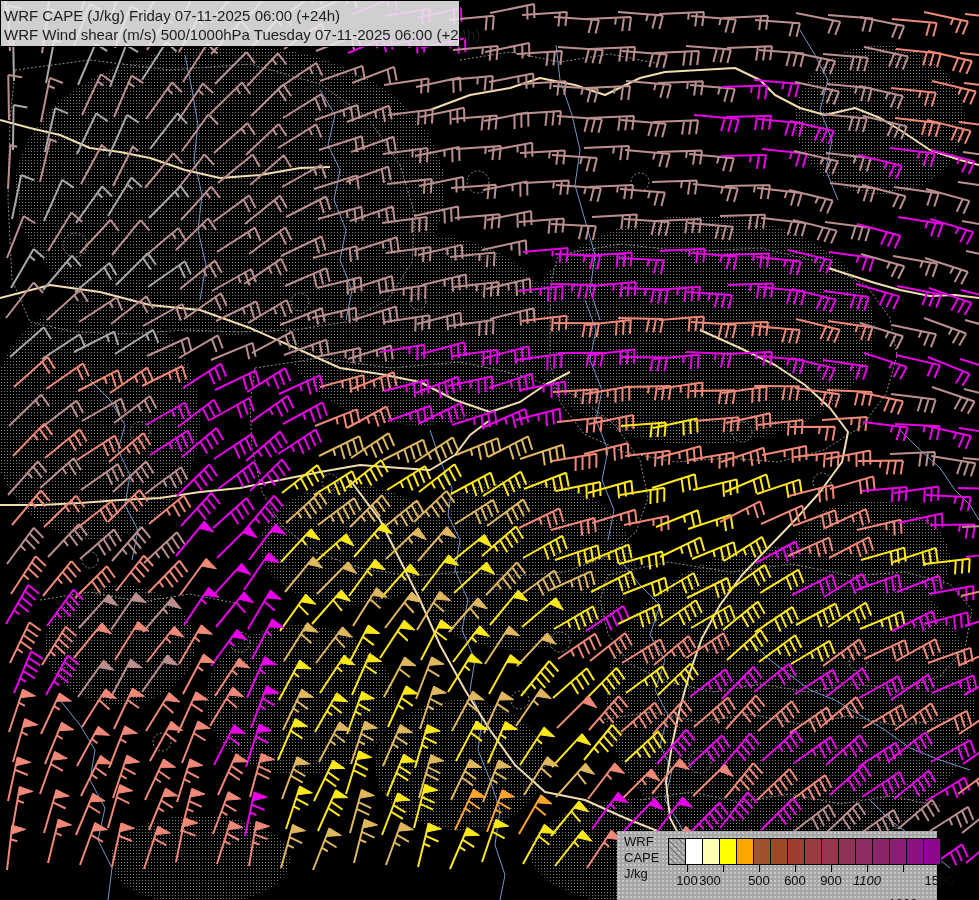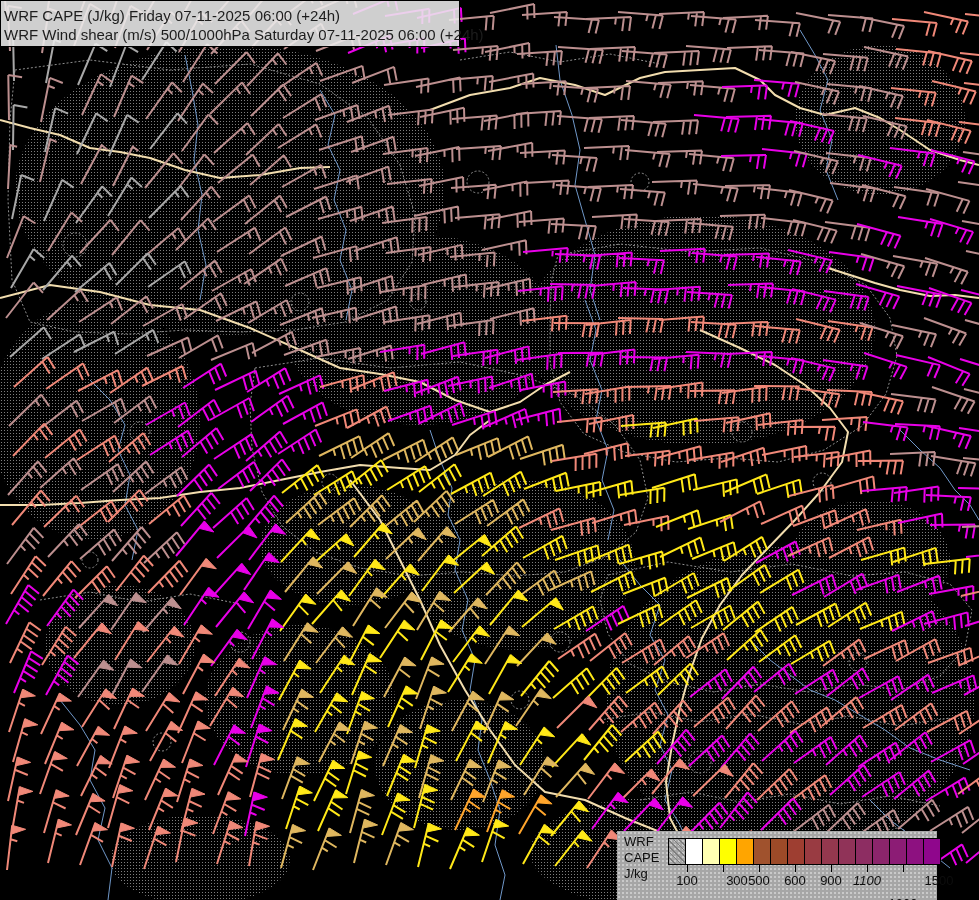--- a/index.html
+++ b/index.html
@@ -1005,21 +1005,21 @@
         <path d="M829.0,864.0L861.3,832.6M861.3,832.6l7.9,11.6M856.2,837.5l7.9,11.6M851.2,842.4l7.9,11.6M845.5,848.0l3.9,5.8" fill="none" stroke="#e800e8" stroke-width="2"></path>
         <path d="M861.0,866.0L897.3,839.3M897.3,839.3l6.2,12.5M891.6,843.5l6.2,12.5M886.0,847.6l6.2,12.5M879.5,852.4l3.1,6.3" fill="none" stroke="#e800e8" stroke-width="2"></path>
         <path d="M893.0,868.0L926.2,837.6M926.2,837.6l7.5,11.8M921.0,842.4l7.5,11.8M915.9,847.1l7.5,11.8M910.0,852.5l3.8,5.9" fill="none" stroke="#e800e8" stroke-width="2"></path>
         <path d="M925.0,870.0L962.0,844.4M962.0,844.4l5.8,12.7M956.3,848.4l5.8,12.7M950.5,852.4l5.8,12.7" fill="none" stroke="#e800e8" stroke-width="2"></path>
         <path d="M966.0,863.0L1000.6,834.2M1000.6,834.2l6.9,12.2M995.2,838.7l6.9,12.2M989.8,843.2l6.9,12.2" fill="none" stroke="#e800e8" stroke-width="2"></path>
       </g>
   </svg>
 
   <div class="titlebox">
     <div>WRF CAPE (J/kg) Friday 07-11-2025 06:00 (+24h)</div>
-    <div>WRF Wind shear (m/s) 500/1000hPa Saturday 07-11-2025 06:00 (+24h)</div>
+    <div>WRF Wind shear (m/s) 500/1000hPa Tuesday 07-11-2025 06:00 (+24h)</div>
   </div>
 
   <div class="legend">
     <div class="legend-label">
       <div>WRF</div>
       <div>CAPE</div>
       <div>J/kg</div>
     </div>
     <div class="legend-boxes" id="legend-boxes">
         <div class="legend-box hatch"></div>
@@ -1036,21 +1036,21 @@
         <div class="legend-box" style="background: rgb(141, 45, 98);"></div>
         <div class="legend-box" style="background: rgb(139, 37, 107);"></div>
         <div class="legend-box" style="background: rgb(140, 28, 117);"></div>
         <div class="legend-box" style="background: rgb(141, 17, 128);"></div>
         <div class="legend-box" style="background: rgb(143, 6, 140);"></div>
       </div>
     <div id="legend-ticks">
         <div class="legend-tick" style="left: 70px;"></div>
         <div class="legend-value" style="left: 70px; text-align: center;">100</div>
         <div class="legend-tick" style="left: 106px;"></div>
-        <div class="legend-value" style="left: 120px; text-align: center;">300</div>
+        <div class="legend-value" style="left: 93px; text-align: center;">300</div>
         <div class="legend-tick" style="left: 142px;"></div>
         <div class="legend-value" style="left: 142px;">500</div>
         <div class="legend-tick" style="left: 178px;"></div>
         <div class="legend-value" style="left: 178px;">600</div>
         <div class="legend-tick" style="left: 214px;"></div>
         <div class="legend-value" style="left: 214px;">900</div>
         <div class="legend-tick" style="left: 250px;"></div>
         <div class="legend-value" style="left: 250px; font-style: italic;">1100</div>
         <div class="legend-tick" style="left: 286px;"></div>
         <div class="legend-value" style="left: 286px; margin-top: 23px;">1300</div>

